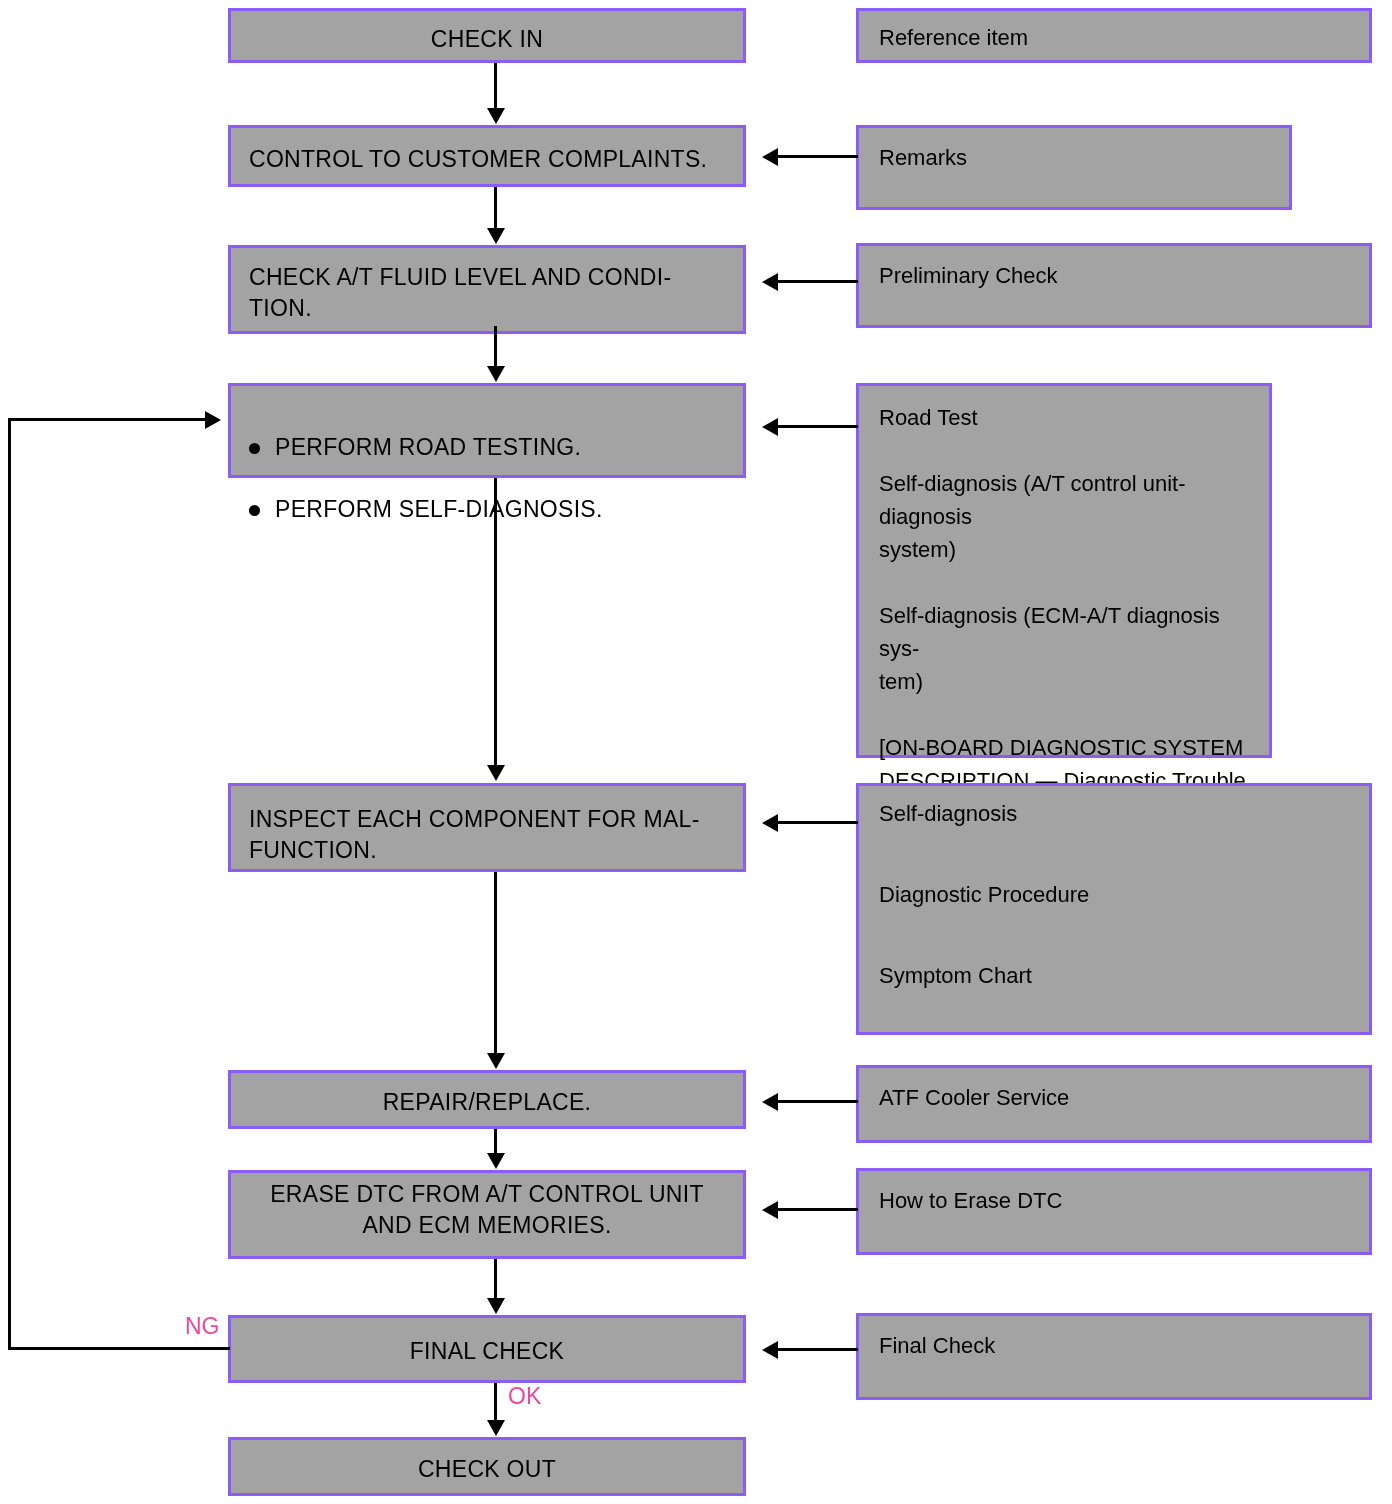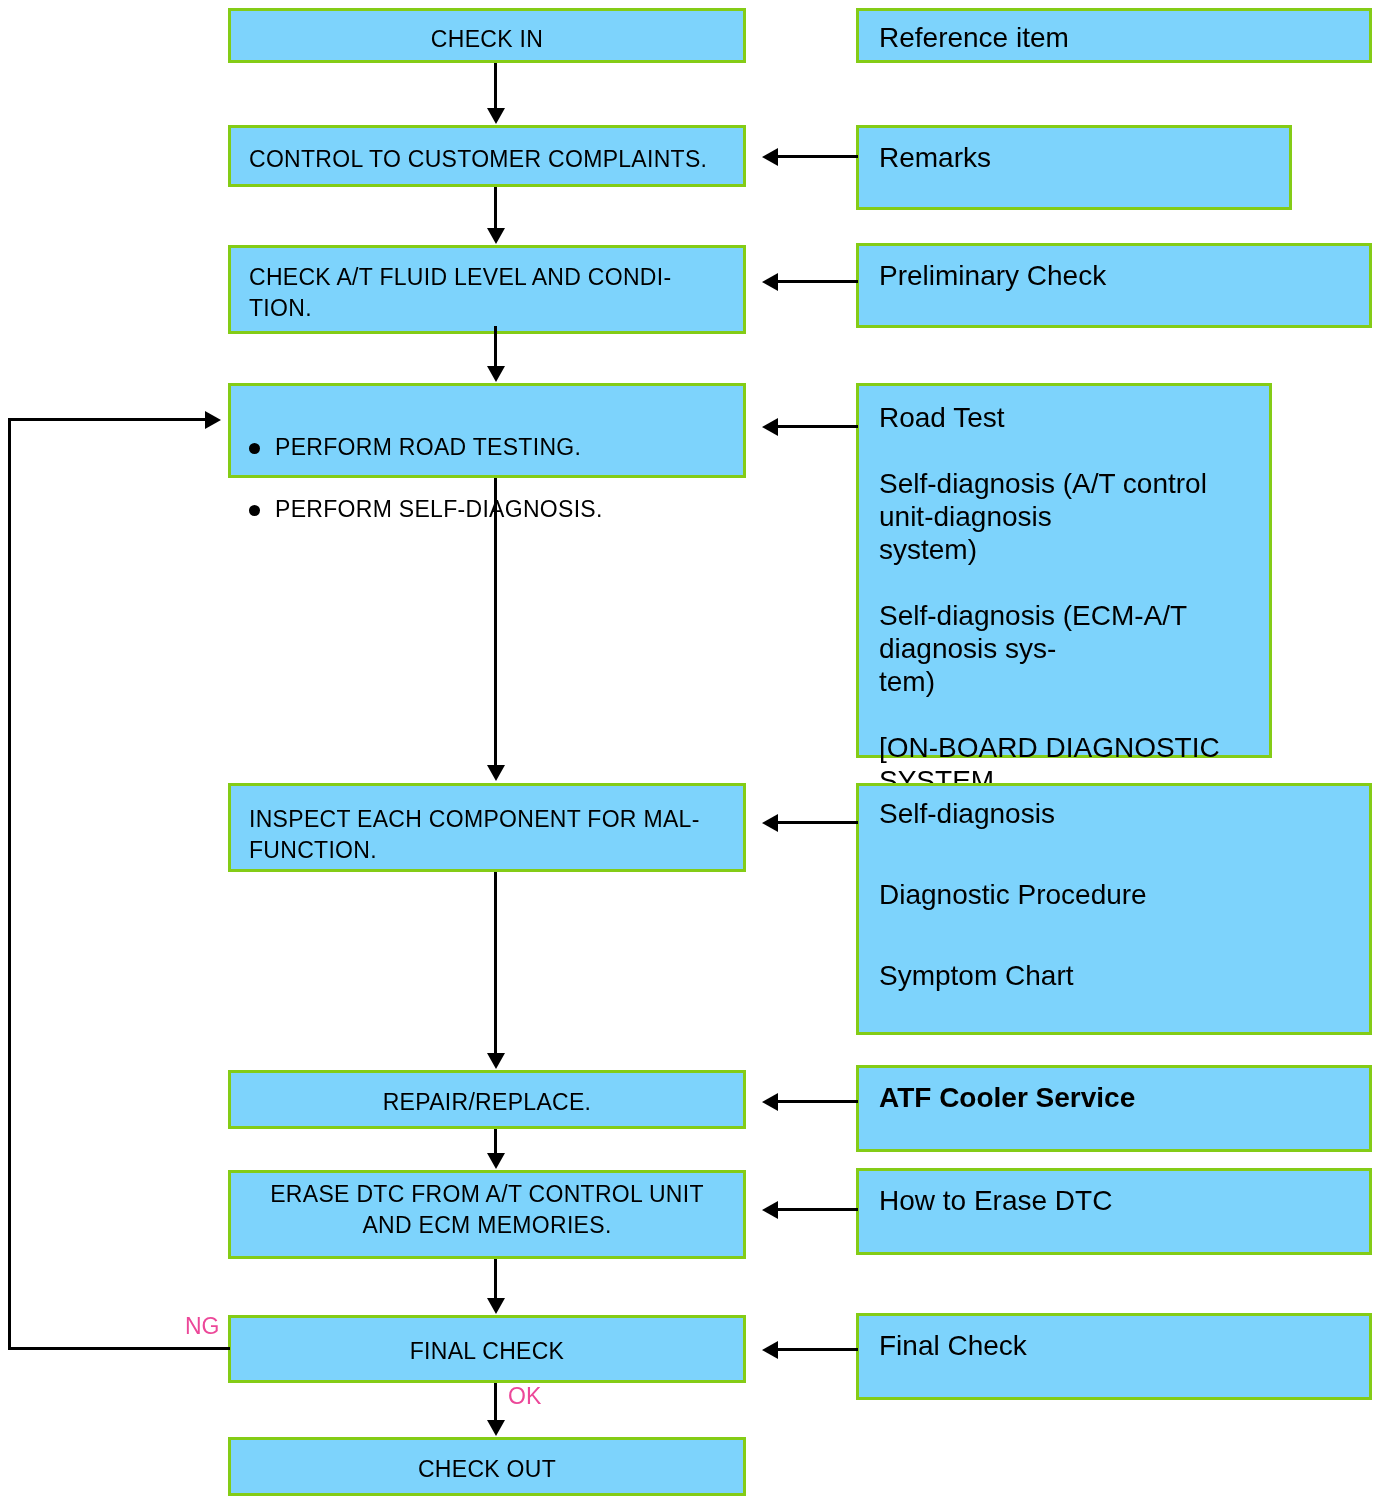--- a/index.html
+++ b/index.html
@@ -14,22 +14,22 @@
   #canvas {
     position: relative;
     width: 1392px;
     height: 1504px;
     background: #ffffff;
     overflow: hidden;
   }
   .box {
     position: absolute;
     box-sizing: border-box;
-    border: 3px solid #84cc16;
-    background: #7dd3fc;
+    border: 3px solid #8b5cf6;
+    background: #a3a3a3;
   }
   .box-text {
     position: absolute;
     font-size: 23px;
     line-height: 31px;
     letter-spacing: 0.3px;
     white-space: pre-line;
     color: #000;
   }
   
@@ -39,21 +39,21 @@
   }
   .ptext-left {
     left: 18px;
     right: 10px;
     text-align: left;
   }
   .rtext {
     position: absolute;
     left: 20px;
     right: 12px;
-    font-size: 28px;
+    font-size: 22px;
     line-height: 32px;
     text-align: left;
     white-space: pre-line;
   }
   .bullet-line {
     display: block;
     position: relative;
     padding-left: 30px;
     text-align: left;
   }
@@ -185,21 +185,21 @@
   <div class="box" style="left:856px; top:783px; width:516px; height:252px;">
     <div class="rtext" style="top:14px; line-height:27px;">Self-diagnosis
 
 
 Diagnostic Procedure
 
 
 Symptom Chart</div>
   </div>
 
-  <div class="box" style="left:856px; top:1065px; width:516px; height:87px;font-weight:bold;">
+  <div class="box" style="left:856px; top:1065px; width:516px; height:78px;">
     <div class="rtext" style="top:14px;">ATF Cooler Service</div>
   </div>
 
   <div class="box" style="left:856px; top:1168px; width:516px; height:87px;">
     <div class="rtext" style="top:14px;">How to Erase DTC</div>
   </div>
 
   <div class="box" style="left:856px; top:1313px; width:516px; height:87px;">
     <div class="rtext" style="top:14px;">Final Check</div>
   </div>

